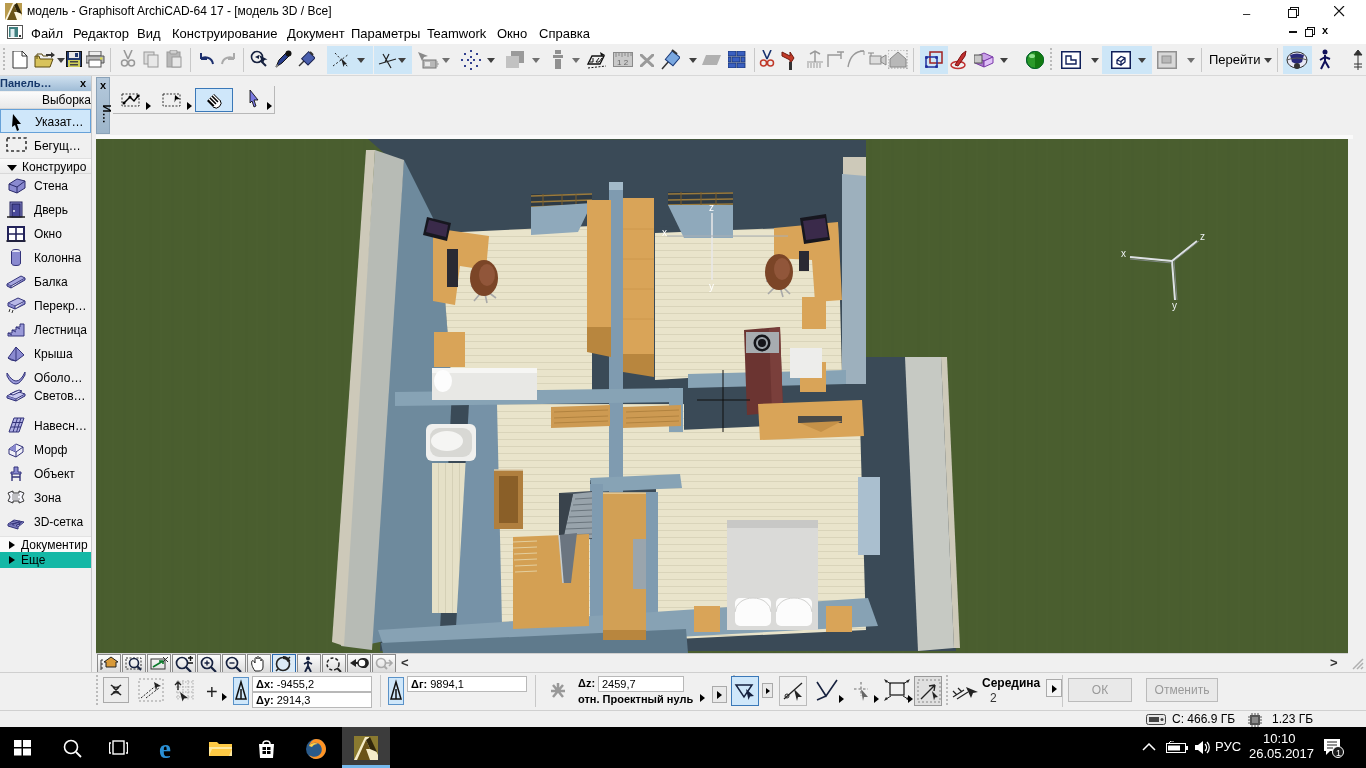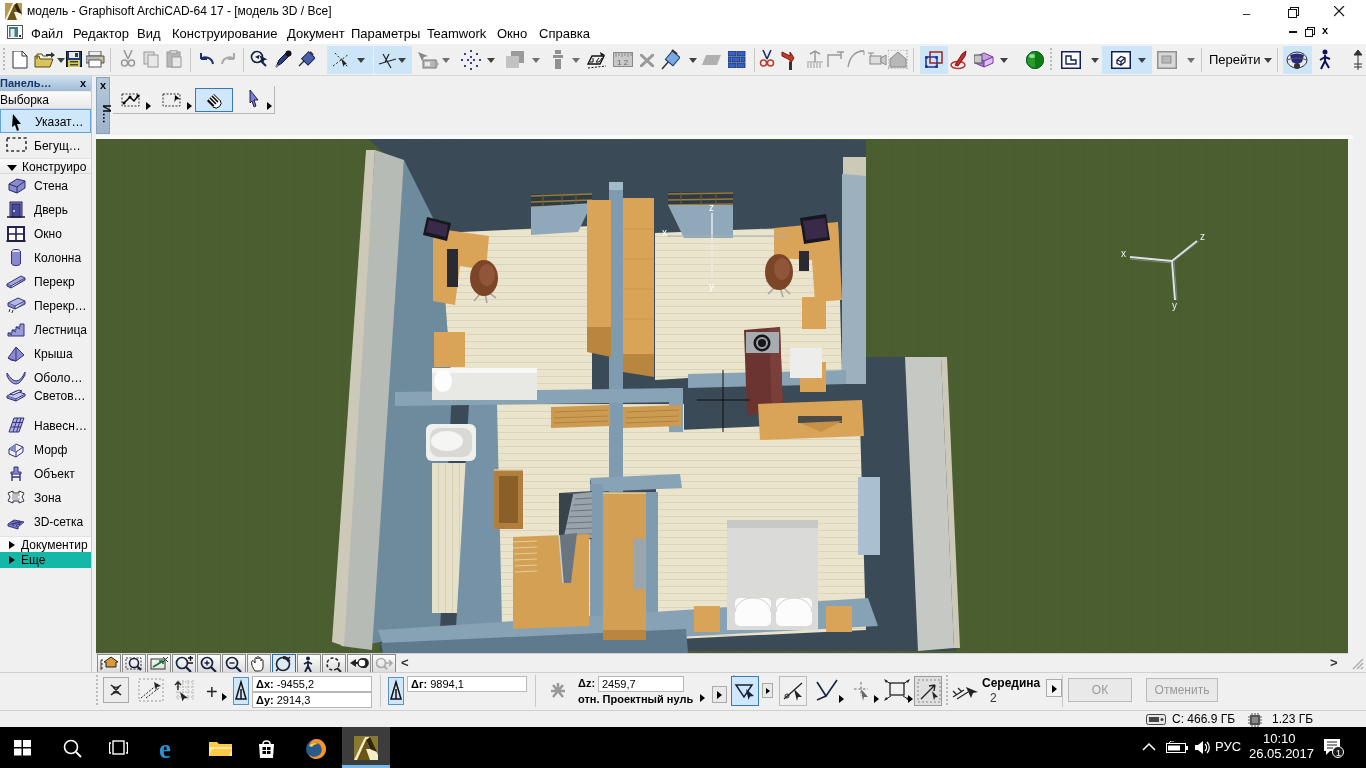--- a/index.html
+++ b/index.html
@@ -306,21 +306,21 @@
         <circle cx="8" cy="3" r="2.5" fill="#10105a"></circle>
         <path d="M8,6 L8,12 M8,8 L3,11 M8,8 L13,10 M8,12 L4,20 M8,12 L12,19" stroke="#10105a" stroke-width="2" fill="none"></path>
       </svg>
  <svg class="tico" style="left:1352px;top:6px" width="12" height="20">
         <path d="M6,0 L2,5 L10,5 Z M6,20 L6,3" stroke="#333" fill="#333"></path>
         <path d="M2,14 l8,0 M2,17 l8,0" stroke="#333"></path>
       </svg>
 </div>
 <div class="abs" id="leftpanel">
  <div class="abs" id="phead" style="line-height:15px;">Панель…<span style="position:absolute;right:5px;top:0;color:#000;font-weight:bold;">x</span></div>
- <div class="abs prow" style="top:16px;height:17px;background:linear-gradient(#fbfbfb,#e9e9e9);border-bottom:1px solid #d5d5d5;text-align:left;line-height:17px;">Выборка</div>
+ <div class="abs prow" style="top:16px;height:17px;background:linear-gradient(#fbfbfb,#e9e9e9);border-bottom:1px solid #d5d5d5;text-align:right;line-height:17px;">Выборка</div>
  <div class="abs prow pitem" style="top:33px;height:24px;background:#cfe7fa;border:1px solid #66a1d8;">
   <svg width="20" height="20" viewBox="0 0 20 20">
           <path d="M6,2 L14,12 L10,12 L12,18 L10,19 L8,13 L5,15 Z" fill="#000"></path>
         </svg>
         <span class="lbl">Указат…</span>
       </div>
  <div class="abs prow pitem" style="top:58px;">
   <svg width="22" height="18" viewBox="0 0 22 18">
           <rect x="1" y="2" width="19" height="13" fill="none" stroke="#333" stroke-width="1.6" stroke-dasharray="3 2.5"></rect>
         </svg>
@@ -360,21 +360,21 @@
           <ellipse cx="10" cy="4" rx="4.5" ry="2.5" fill="#e8e8f8" stroke="#33337a"></ellipse>
           <path d="M5.5,4 L5.5,15 A4.5,2.5 0 0 0 14.5,15 L14.5,4" fill="#8a8ad0" stroke="#33337a"></path>
         </svg>
         <span class="lbl">Колонна</span>
       </div>
 <div class="abs prow pitem" style="top:194px;">
         <svg width="20" height="20" viewBox="0 0 20 20">
           <path d="M1,12 L15,4 L19,6 L5,14 Z" fill="#a8a8e0" stroke="#33337a"></path>
           <path d="M1,12 L1,14 L5,16 L5,14 M19,6 L19,8 L5,16" fill="#7a7ac0" stroke="#33337a"></path>
         </svg>
-        <span class="lbl">Перекр</span>
+        <span class="lbl">Балка</span>
       </div>
 <div class="abs prow pitem" style="top:218px;">
         <svg width="20" height="20" viewBox="0 0 20 20">
           <path d="M2,7 L12,2 L19,5 L9,10 Z" fill="#b8b8e8" stroke="#33337a"></path>
           <path d="M2,7 L2,10 L9,13 L9,10 M19,5 L19,8 L9,13" fill="#8a8ad0" stroke="#33337a"></path>
           <path d="M4,13 L3,16 M7,14 L6,17" stroke="#333"></path>
         </svg>
         <span class="lbl">Перекр…</span>
       </div>
 <div class="abs prow pitem" style="top:242px;">

